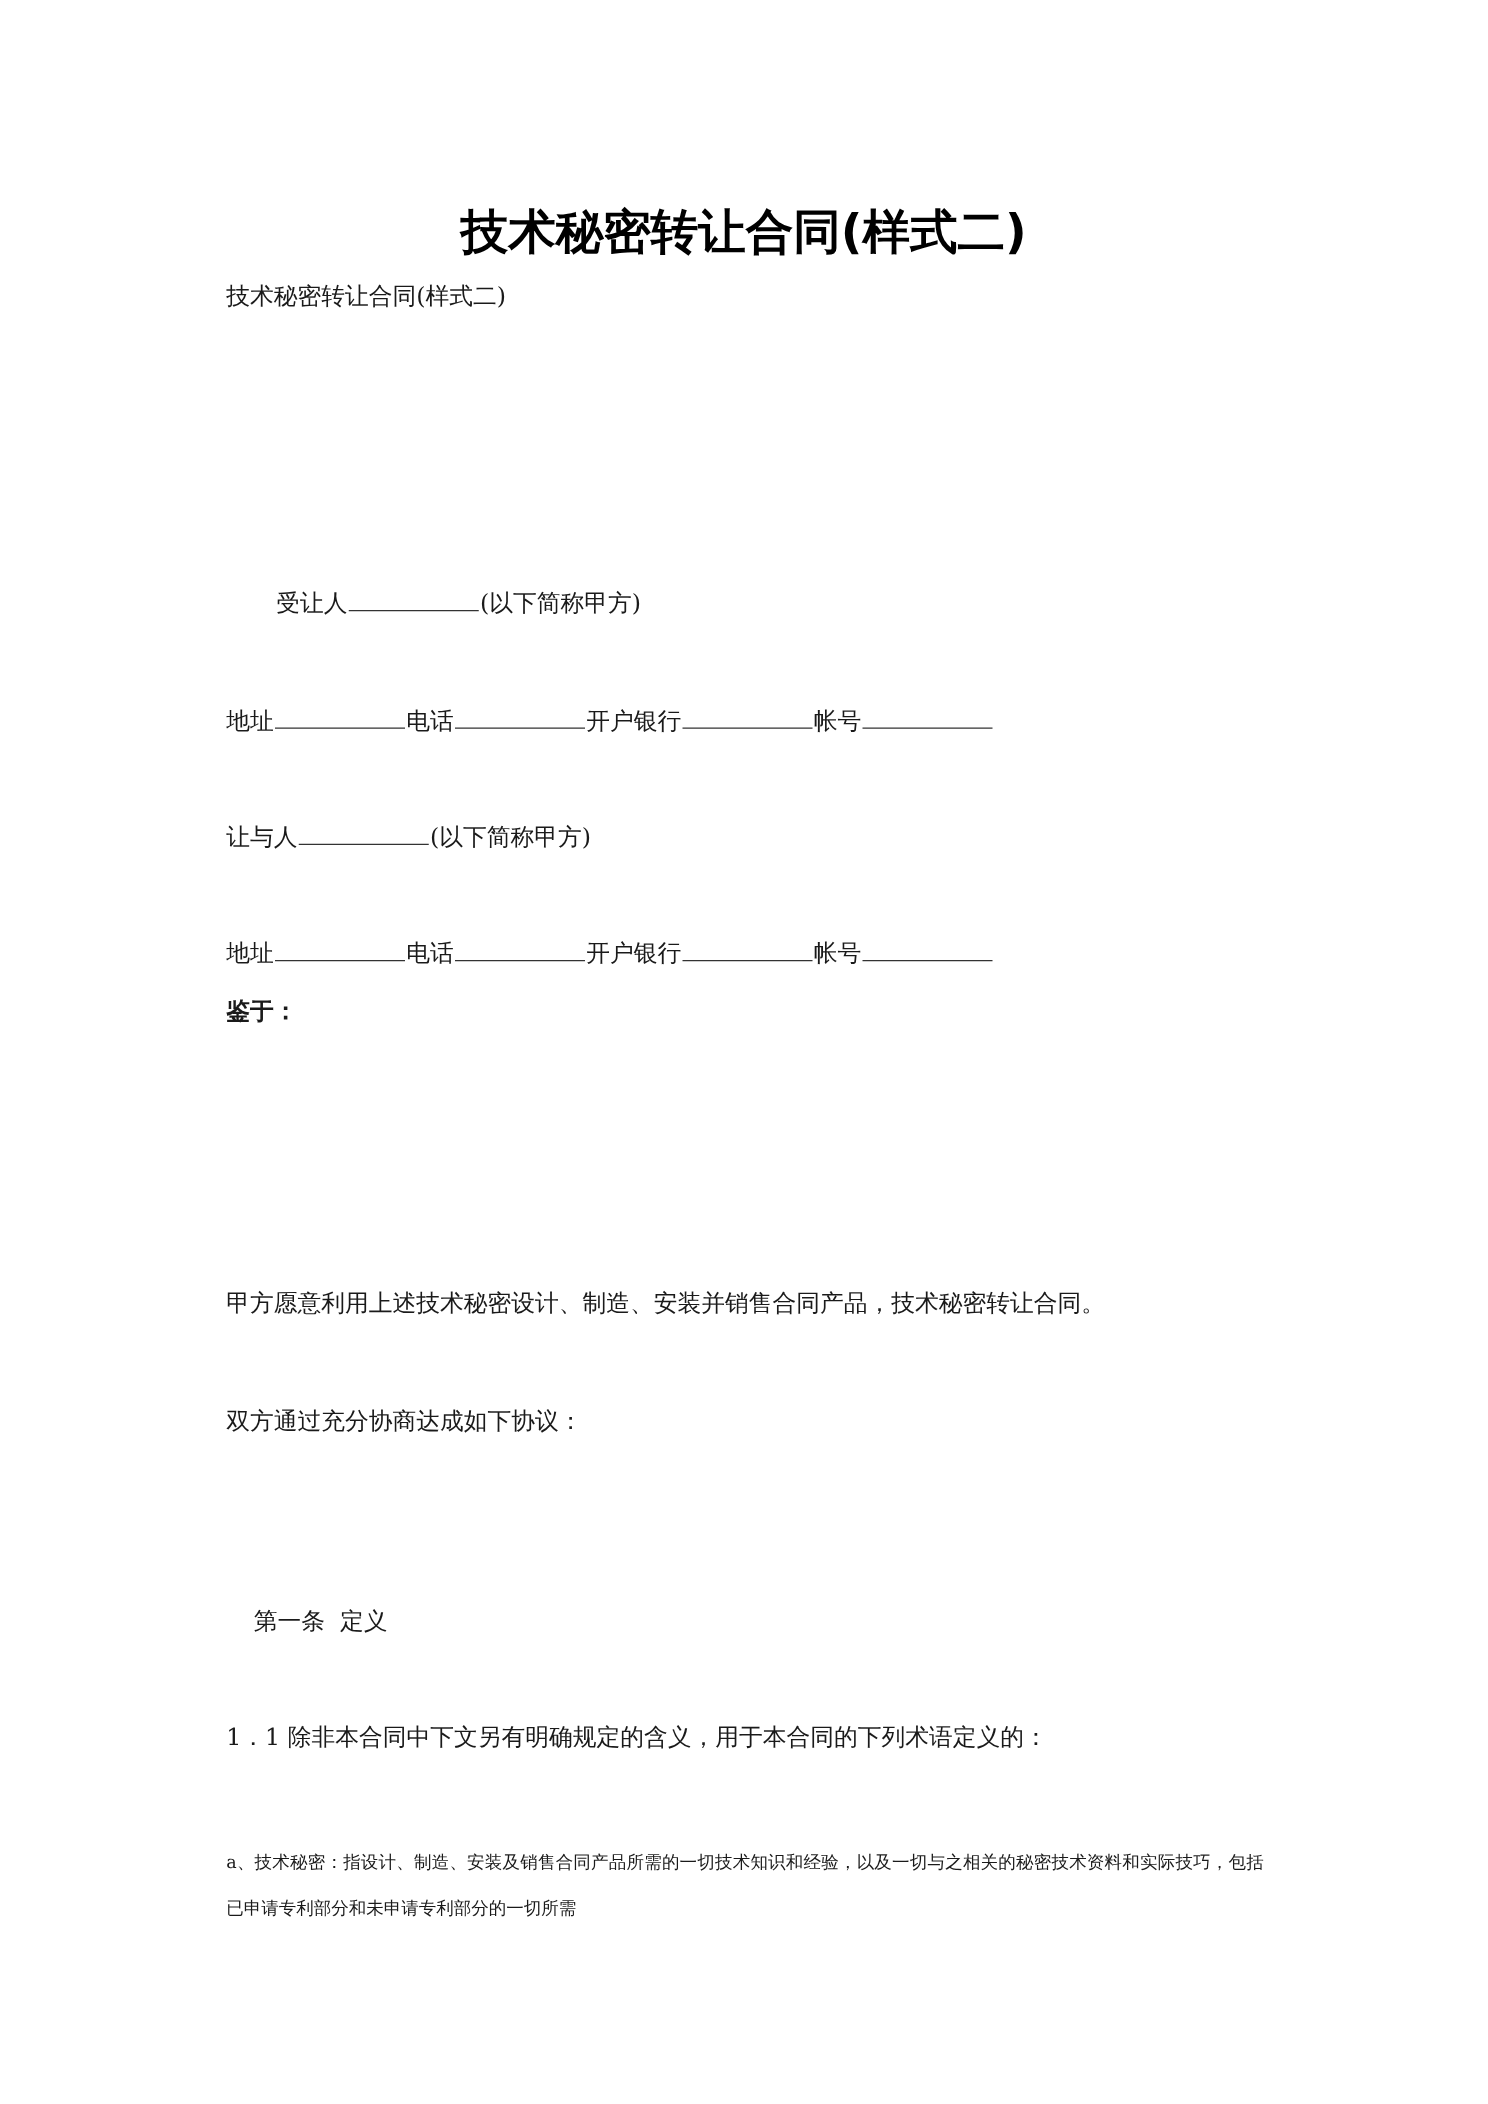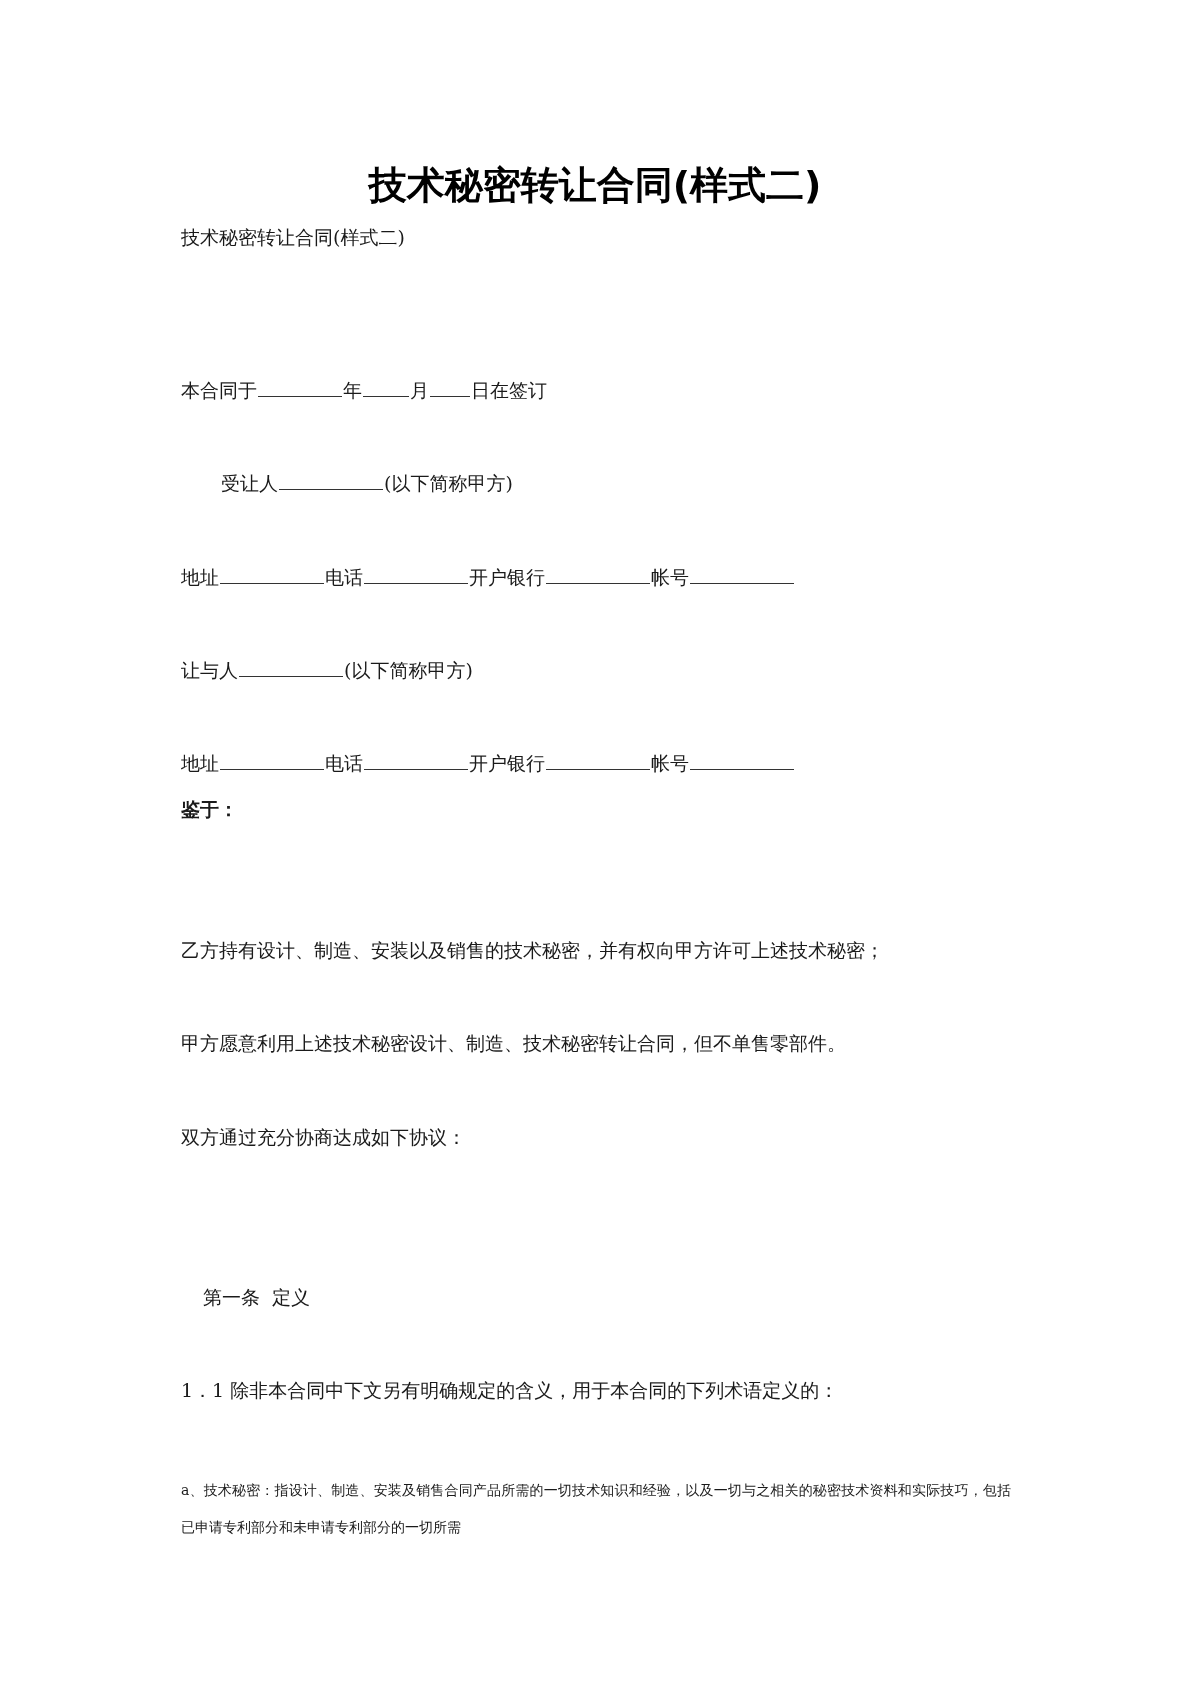--- a/index.html
+++ b/index.html
@@ -67,45 +67,41 @@
 </style>
 </head>
 <body>
 
 <div class="page">
 
   <div class="title">技术秘密转让合同(样式二)</div>
 
   <div class="line" style="top:224px;">技术秘密转让合同(样式二)</div>
 
-  <div class="line" style="top:377px;">
-    <span>本合同于</span><span class="blank b-long"></span><span>年</span><span class="blank b-mid"></span><span>月</span><span class="blank b-short"></span><span>日在签订</span>
-  </div>
 
   <div class="line" style="top:470px;margin-left:40px;">
     <span>受让人</span><span class="blank b-party"></span><span>(以下简称甲方)</span>
   </div>
 
   <div class="line" style="top:564px;">
     <span>地址</span><span class="blank b-info"></span><span>电话</span><span class="blank b-info"></span><span>开户银行</span><span class="blank b-info"></span><span>帐号</span><span class="blank b-info"></span>
   </div>
 
   <div class="line" style="top:657px;">
     <span>让与人</span><span class="blank b-party"></span><span>(以下简称甲方)</span>
   </div>
 
   <div class="line" style="top:750px;">
     <span>地址</span><span class="blank b-info"></span><span>电话</span><span class="blank b-info"></span><span>开户银行</span><span class="blank b-info"></span><span>帐号</span><span class="blank b-info"></span>
   </div>
 
   <div class="line" style="top:796px;font-weight:bold;">鉴于：</div>
 
-  <div class="line" style="top:937px;">乙方持有设计、制造、安装以及销售的技术秘密，并有权向甲方许可上述技术秘密；</div>
 
-  <div class="line" style="top:1030px;">甲方愿意利用上述技术秘密设计、制造、技术秘密转让合同，但不单售零部件。</div>
+  <div class="line" style="top:1030px;">甲方愿意利用上述技术秘密设计、制造、安装并销售合同产品，技术秘密转让合同。</div>
 
   <div class="line" style="top:1124px;">双方通过充分协商达成如下协议：</div>
 
   <div class="line" style="top:1284px; white-space:pre;margin-left:22px;">第一条  定义</div>
 
   <div class="line" style="top:1377px;">1．1 除非本合同中下文另有明确规定的含义，用于本合同的下列术语定义的：</div>
 
   <div class="para" style="top:1472px;">a、技术秘密：指设计、制造、安装及销售合同产品所需的一切技术知识和经验，以及一切与之相关的秘密技术资料和实际技巧，包括已申请专利部分和未申请专利部分的一切所需</div>
 
 </div>

